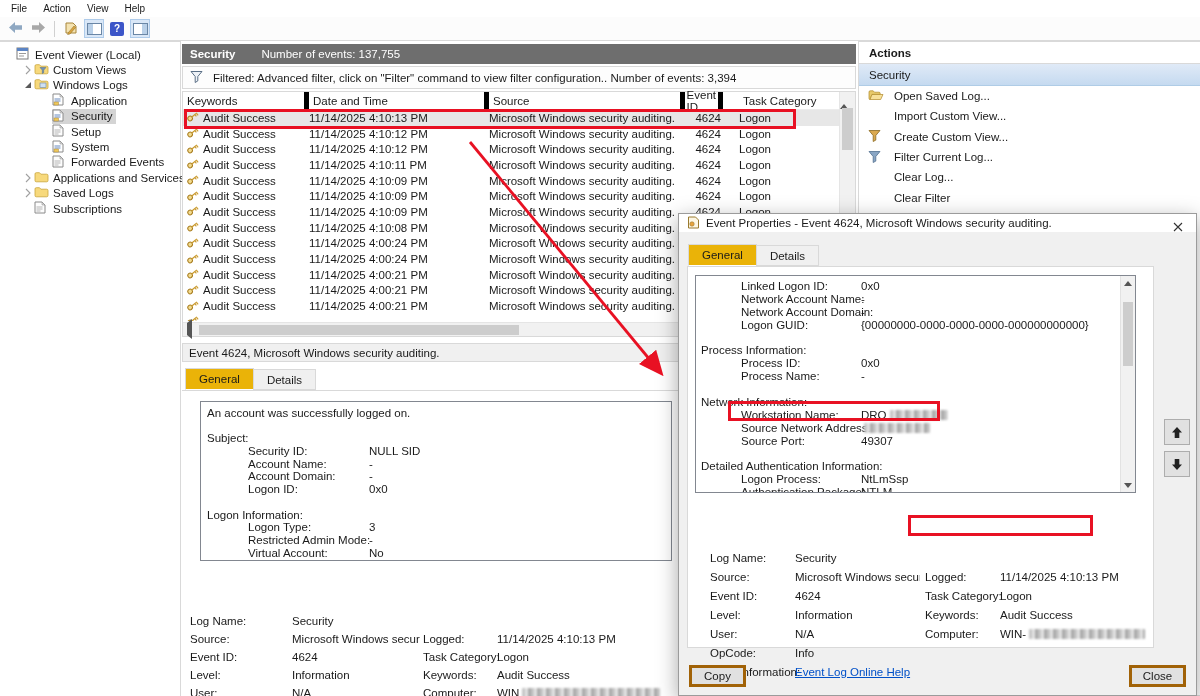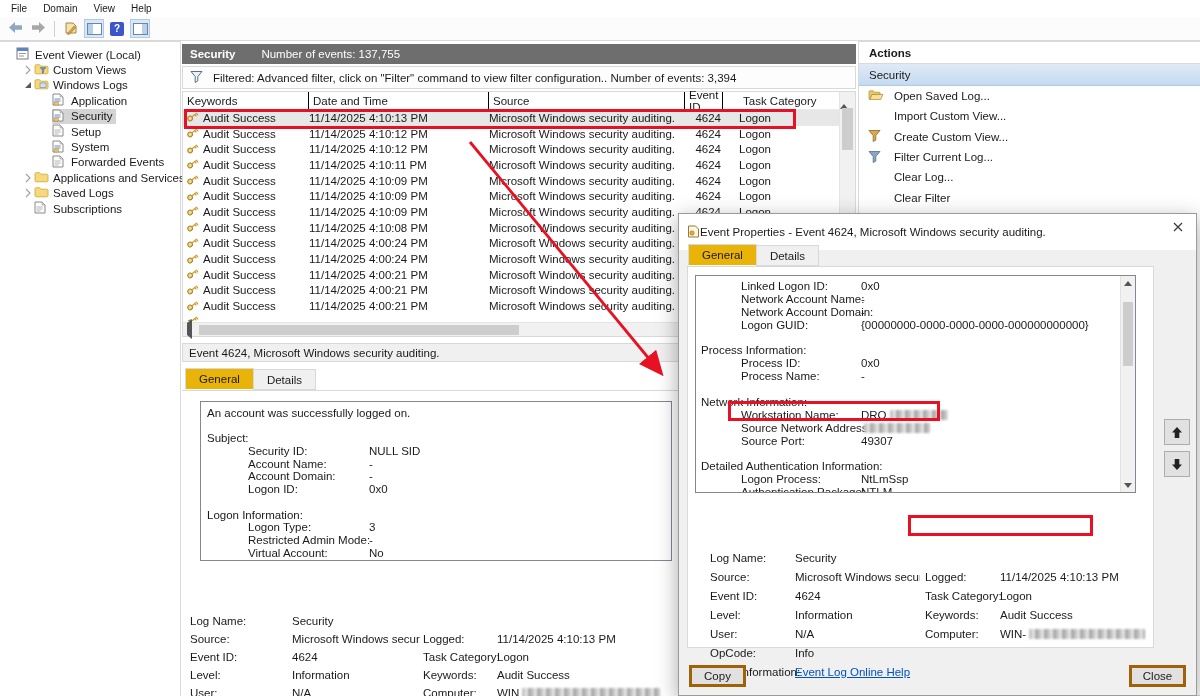--- a/index.html
+++ b/index.html
@@ -27,21 +27,21 @@
   .tr-label-wrap{display:flex;align-items:center;}
 
   
   .log-header{position:absolute;left:182px;top:44px;width:674px;height:20px;background:#6e6e6e;color:#fff;display:flex;align-items:center;}
   .lh-title{font-weight:bold;margin-left:8px;}
   .lh-count{margin-left:26px;}
   .filter-bar{position:absolute;left:182px;top:66px;width:674px;height:23px;border:1px solid #d9d9d9;background:#fdfdfd;display:flex;align-items:center;gap:10px;padding-left:7px;}
   .tbl{position:absolute;left:182px;top:91px;width:674px;height:246px;border:1px solid #d9d9d9;background:#fff;}
   .tgrid{display:grid;grid-template-columns:126px 180px 196px 38px 16px 100px;align-items:center;}
   .tbl-header{height:18px;border-bottom:1px solid #ececec;}
-  .th{padding-left:4px;height:18px;display:flex;align-items:center;border-right:1px solid #000000;}
+  .th{padding-left:4px;height:18px;display:flex;align-items:center;border-right:5px solid #000000;}
   .th.num{justify-content:flex-end;padding-right:2px;}
   .th.nob{border-right:none;}
   .tbl-body{height:211px;overflow:hidden;}
   .trow{height:15.7px;}
   .trow.sel{background:#e7e7e7;}
   .kwcell{display:flex;align-items:center;gap:4px;padding-left:3px;overflow:hidden;}
   .cell{overflow:hidden;white-space:nowrap;}
   .cell.num{text-align:right;padding-right:2px;}
   .hscroll{position:absolute;left:0;right:16px;bottom:0;height:14px;background:#f1f1f1;border-top:1px solid #e5e5e5;}
   .hs-thumb{position:absolute;left:16px;top:2px;width:320px;height:10px;background:#cdcdcd;}
@@ -76,21 +76,21 @@
   
   .actions{position:absolute;left:858px;top:41px;width:342px;height:655px;border:1px solid #d9d9d9;border-right:none;background:#fff;}
   .ac-header{height:22px;display:flex;align-items:center;padding-left:10px;font-weight:bold;border-bottom:1px solid #d9d9d9;}
   .ac-group{height:22px;background:linear-gradient(#e0eaf7,#c5daf0);border-bottom:1px solid #afcce6;display:flex;align-items:center;padding-left:10px;}
   .ac-item{height:20.3px;display:flex;align-items:center;padding-left:9px;}
   .ac-ic{width:17px;display:flex;align-items:center;flex:none;}
   .ac-lbl{margin-left:9px;}
 
   
   .dialog{position:absolute;left:678px;top:213px;width:519px;height:483px;background:#f0f0f0;border:1px solid #9b9b9b;box-shadow:0 6px 20px rgba(0,0,0,.35);z-index:10;}
-  .dlg-title{height:36px;background:#fff;display:flex;align-items:center;padding-left:8px;}
+  .dlg-title{height:18px;background:#fff;display:flex;align-items:center;gap:6px;padding-left:8px;}
   .dlg-close{position:absolute;right:1px;top:1px;width:34px;height:23px;display:flex;align-items:center;justify-content:center;}
   .dlg-tabs{left:9px;top:31px;}
   .dlg-page{position:absolute;left:8px;top:52px;width:467px;height:382px;background:#fff;border:1px solid #d9d9d9;}
   .dlg-box{position:absolute;left:7px;top:8px;width:441px;height:218px;border:1px solid #828790;background:#fff;padding-top:4px;overflow:hidden;}
   .dlg-box .line{height:12.9px;}
   .dlg-box .l-sec{left:5px;} .dlg-box .l-lab{left:45px;} .dlg-box .l-val{left:165px;}
   .dlg-sb{position:absolute;right:0;top:0;bottom:0;width:15px;background:#f1f1f1;border-left:1px solid #e2e2e2;}
   .dlg-sb .vs-thumb{top:26px;height:64px;left:2px;right:2px;}
   .tri.down{border-width:5px 4px 0 4px;border-color:#555 transparent transparent transparent;margin:0 auto;}
   .sb-btn{position:absolute;left:0;right:0;height:14px;display:flex;align-items:center;justify-content:center;}
@@ -106,21 +106,21 @@
   .anno{position:absolute;border:3px solid #e81123;z-index:40;pointer-events:none;}
   .anno-arrow{position:absolute;left:0;top:0;z-index:45;pointer-events:none;}
 </style>
 </head>
 <body>
 
 <div class="app">
 
   <div class="menubar" id="menubar">
       <span class="menu-item">File</span>
-      <span class="menu-item">Domain</span>
+      <span class="menu-item">Action</span>
       <span class="menu-item">View</span>
       <span class="menu-item">Help</span>
     </div>
   <div class="toolbar" id="toolbar">
       <span class="tb-btn">
         <span><svg width="15" height="13" viewBox="0 0 15 13">
             <path d="M7 1 L1 6.5 L7 12 V8.7 H14 V4.3 H7 Z" fill="#8fa8c2"></path>
           </svg></span>
       </span>
       <span class="tb-btn">

